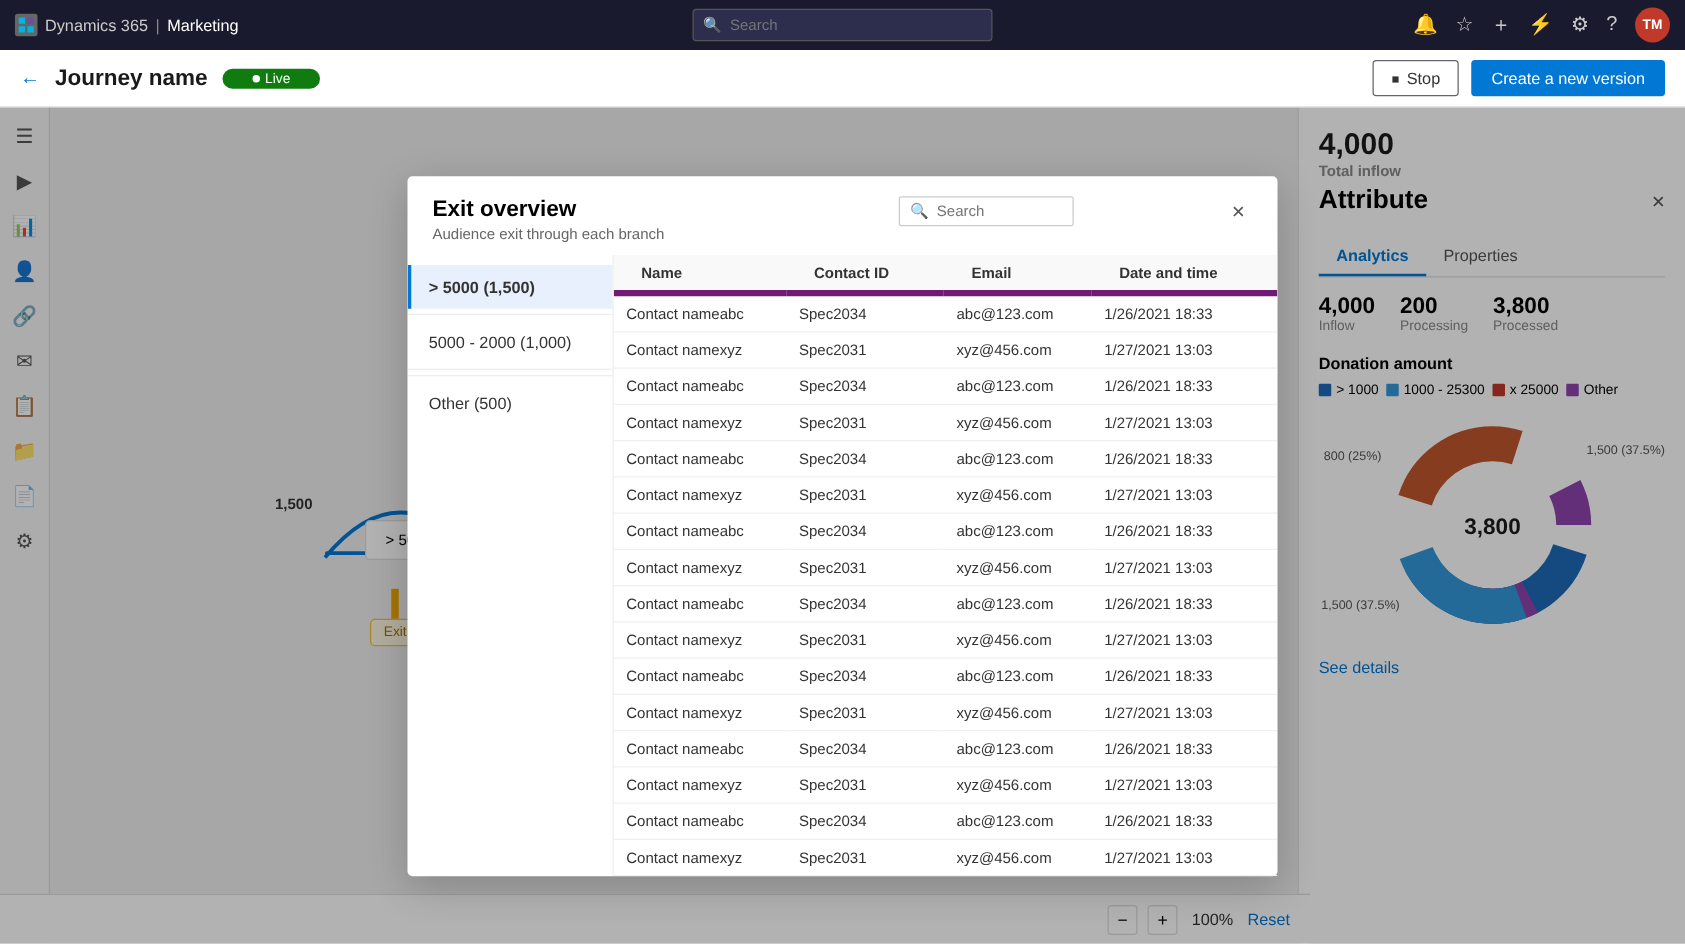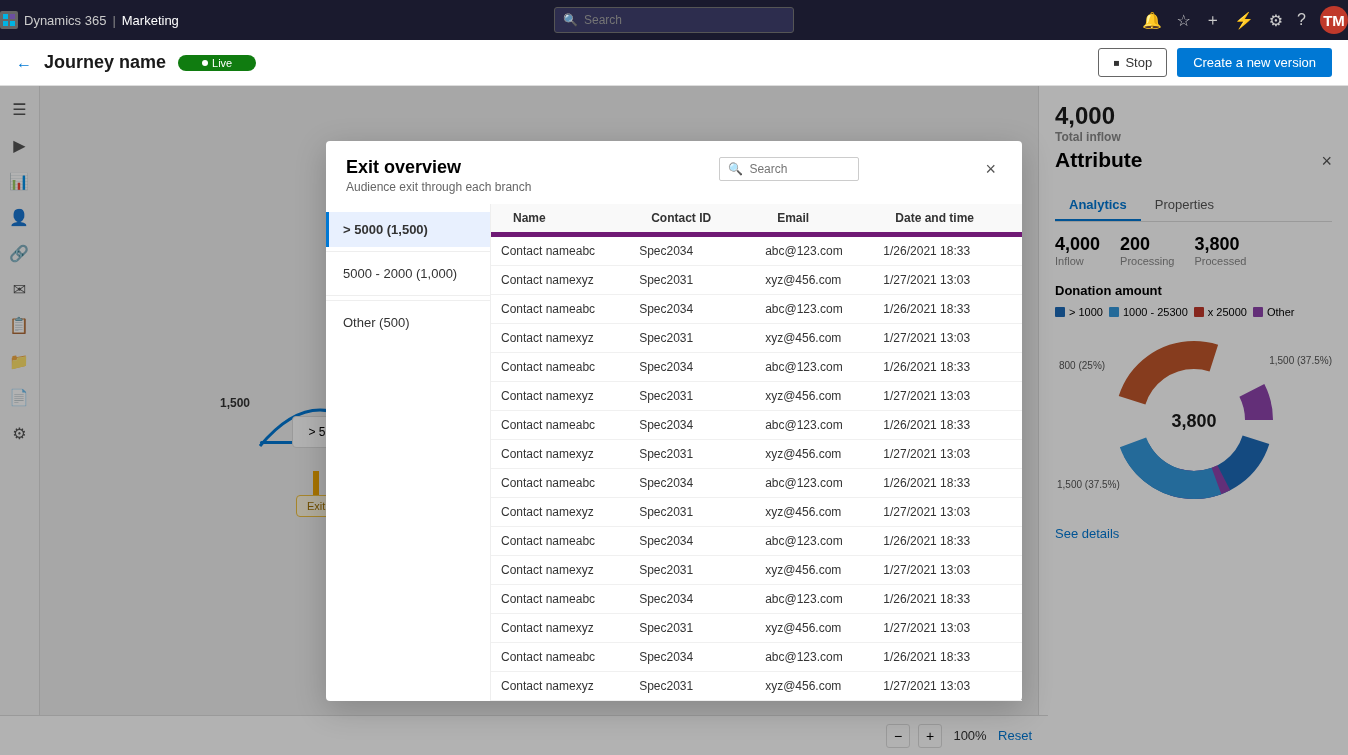--- a/index.html
+++ b/index.html
@@ -4,37 +4,37 @@
   <style>
     * { box-sizing: border-box; margin: 0; padding: 0; }
     body { font-family: 'Segoe UI', Arial, sans-serif; font-size: 13px; background: #f3f3f3; overflow: hidden; width: 1348px; height: 755px; }
 
     
     .topbar {
       height: 40px;
       background: #1a1a2e;
       display: flex;
       align-items: center;
-      padding: 0 0;
+      padding: 0 12px;
       gap: 8px;
       position: relative;
     }
     .topbar-logo { color: white; font-size: 12px; display: flex; align-items: center; gap: 6px; }
     .topbar-logo-icon { width: 18px; height: 18px; background: #666; border-radius: 2px; display: flex; align-items: center; justify-content: center; }
     .topbar-logo-text { color: #ccc; font-size: 13px; }
     .topbar-app-name { color: white; font-size: 13px; }
     .topbar-search {
       position: absolute; left: 50%; transform: translateX(-50%);
       width: 240px; height: 26px; background: #2d2d4e; border: 1px solid #555;
       border-radius: 3px; display: flex; align-items: center; padding: 0 8px; gap: 6px;
     }
     .topbar-search input { background: transparent; border: none; color: #ccc; font-size: 12px; outline: none; width: 100%; }
     .topbar-right { margin-left: auto; display: flex; align-items: center; gap: 14px; }
     .topbar-icon { color: #ccc; font-size: 16px; cursor: pointer; }
-    .topbar-avatar { width: 28px; height: 28px; border-radius: 50%; background: #c0392b; display: flex; align-items: center; justify-content: center; color: white; font-size: 15px; font-weight: bold; }
+    .topbar-avatar { width: 28px; height: 28px; border-radius: 50%; background: #c0392b; display: flex; align-items: center; justify-content: center; color: white; font-size: 11px; font-weight: bold; }
 
     
     .toolbar {
       height: 46px;
       background: white;
       border-bottom: 1px solid #ddd;
       display: flex;
       align-items: center;
       padding: 0 16px;
       gap: 12px;

